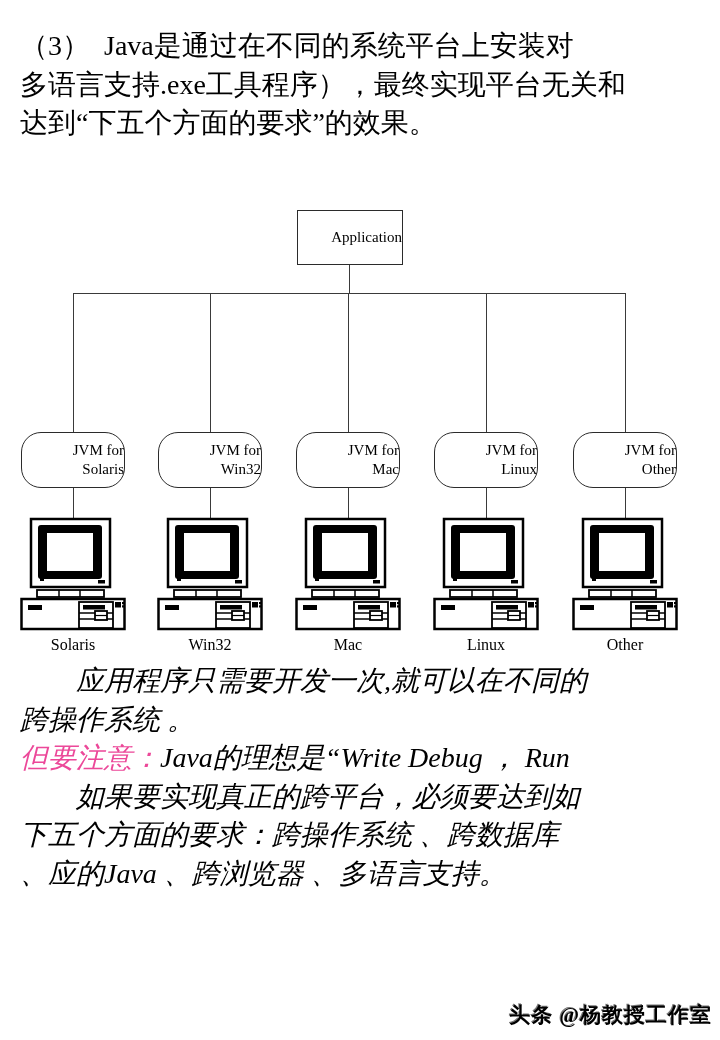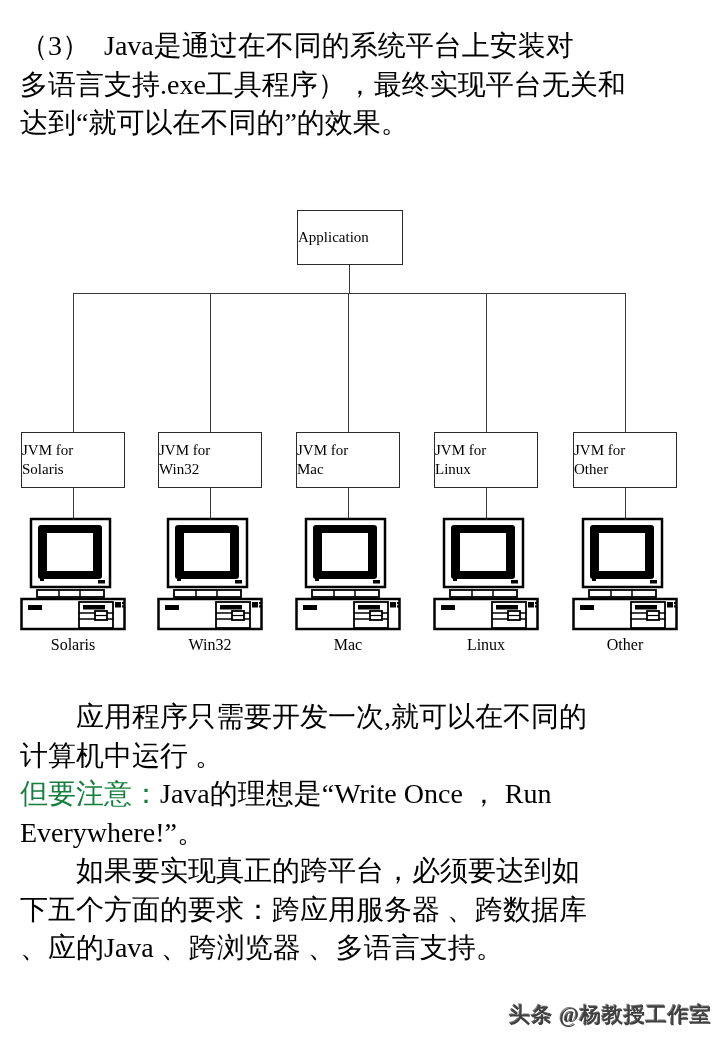--- a/index.html
+++ b/index.html
@@ -5,40 +5,40 @@
   html,body{margin:0;padding:0;}
   body{width:720px;height:1040px;background:#ffffff;position:relative;overflow:hidden;
        font-family:"Liberation Serif","DejaVu Serif",serif;color:#000;}
   .page{position:absolute;inset:0;background:#fff;}
   .para{position:absolute;left:20px;width:698px;}
   .tline{white-space:pre;font-size:28px;line-height:38.5px;letter-spacing:0;}
   .red{}
   
   .diagram{position:absolute;left:0;top:0;width:720px;height:1040px;pointer-events:none;}
   .node{position:absolute;border:1px solid #2b2b2b;background:#fff;box-sizing:border-box;
-        display:flex;flex-direction:column;align-items:flex-start;justify-content:center;
+        display:flex;flex-direction:column;align-items:flex-end;justify-content:center;
         font-size:15px;line-height:19px;text-align:center;}
   .app-box{left:297px;top:210px;width:106px;height:55px;}
-  .jvm-box{width:104px;height:56px;}
+  .jvm-box{width:104px;height:56px;border-radius:20px;}
   .cline{position:absolute;background:#3a3a3a;}
   .pc{position:absolute;width:106px;height:114px;}
   .pc-label{position:absolute;width:106px;top:636px;text-align:center;font-size:16px;}
   .watermark{position:absolute;right:8px;top:1001px;font-size:21px;font-weight:bold;
              letter-spacing:1px;color:#b0b0b0;
              text-shadow:1px 1px 0 #ffffff,-1px -1px 0 #787878;}
 </style>
 </head>
 <body>
 
 <div class="page">
 
   <div class="para" style="top:27px;">
     <div class="tline">（3）  Java是通过在不同的系统平台上安装对</div>
     <div class="tline">多语言支持.exe工具程序），最终实现平台无关和</div>
-    <div class="tline">达到“就可以在不同的”的效果。</div>
+    <div class="tline">达到“下五个方面的要求”的效果。</div>
   </div>
 
   <div class="diagram">
 
     <svg width="0" height="0" style="position:absolute">
       <defs>
         <symbol id="pc" viewBox="0 0 106 114">
           <rect x="11" y="2" width="79" height="68" fill="#fff" stroke="#000" stroke-width="2.5"></rect>
           <rect x="18" y="8" width="64" height="54" rx="3" fill="#000"></rect>
           <rect x="27" y="16" width="46" height="38" fill="#fff"></rect>
@@ -116,24 +116,23 @@
         <use href="#pc"></use>
       </svg>
 
     <div class="pc-label" style="left:20px;">Solaris</div>
     <div class="pc-label" style="left:157px;">Win32</div>
     <div class="pc-label" style="left:295px;">Mac</div>
     <div class="pc-label" style="left:433px;">Linux</div>
     <div class="pc-label" style="left:572px;">Other</div>
   </div>
 
-  <div class="para" style="top:698px;">
+  <div class="para" style="top:662px;font-style:italic;">
     <div class="tline"><span>　　应用程序只需要开发一次,就可以在不同的</span></div>
-    <div class="tline"><span>计算机中运行 。</span></div>
-    <div class="tline"><span class="red" style="color: #15803d;">但要注意：</span><span>Java的理想是“Write Once ， Run</span></div>
-    <div class="tline"><span>Everywhere!”。</span></div>
+    <div class="tline"><span>跨操作系统 。</span></div>
+    <div class="tline"><span class="red" style="color: #ec4899;">但要注意：</span><span>Java的理想是“Write Debug ， Run</span></div>
     <div class="tline"><span>　　如果要实现真正的跨平台，必须要达到如</span></div>
-    <div class="tline"><span>下五个方面的要求：跨应用服务器 、跨数据库</span></div>
+    <div class="tline"><span>下五个方面的要求：跨操作系统 、跨数据库</span></div>
     <div class="tline"><span>、应的Java 、跨浏览器 、多语言支持。</span></div>
   </div>
 
-  <div class="watermark" style="color: #404040;">头条 @杨教授工作室</div>
+  <div class="watermark" style="color: #000000;">头条 @杨教授工作室</div>
 </div>
 
 </body></html>

